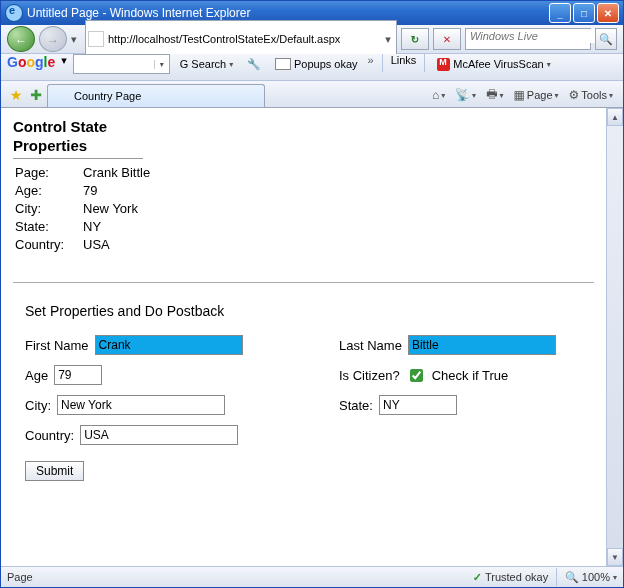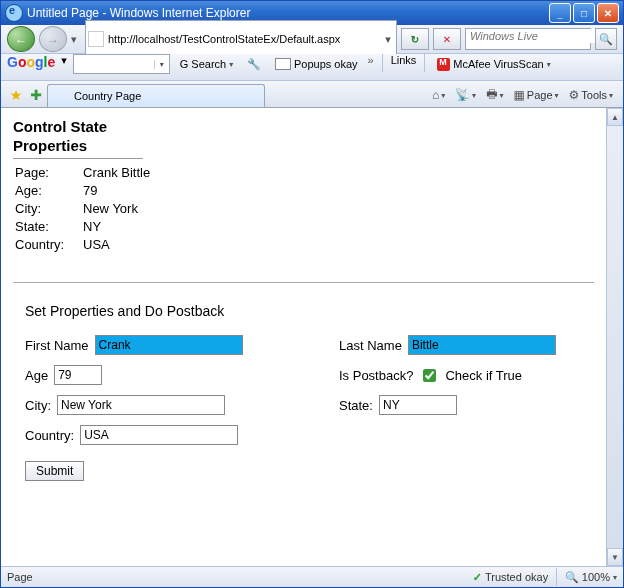--- a/index.html
+++ b/index.html
@@ -202,21 +202,21 @@
           <input type="text" class="yellow" style="width: 140px;" value="Crank">
           <div class="col2">
             <span class="lbl">Last Name</span>
             <input type="text" class="yellow" style="width: 140px;" value="Bittle">
           </div>
         </div>
         <div class="frow">
           <span class="lbl">Age</span>
           <input type="text" style="width: 40px;" value="79">
           <div class="col2">
-            <span class="lbl">Is Postback?</span>
+            <span class="lbl">Is Citizen?</span>
             <input type="checkbox" class="chk" checked="" style="">
             <span>Check if True</span>
           </div>
         </div>
         <div class="frow">
           <span class="lbl">City:</span>
           <input type="text" style="width: 160px;" value="New York">
           <div class="col2">
             <span class="lbl">State:</span>
             <input type="text" style="width: 70px;" value="NY">

